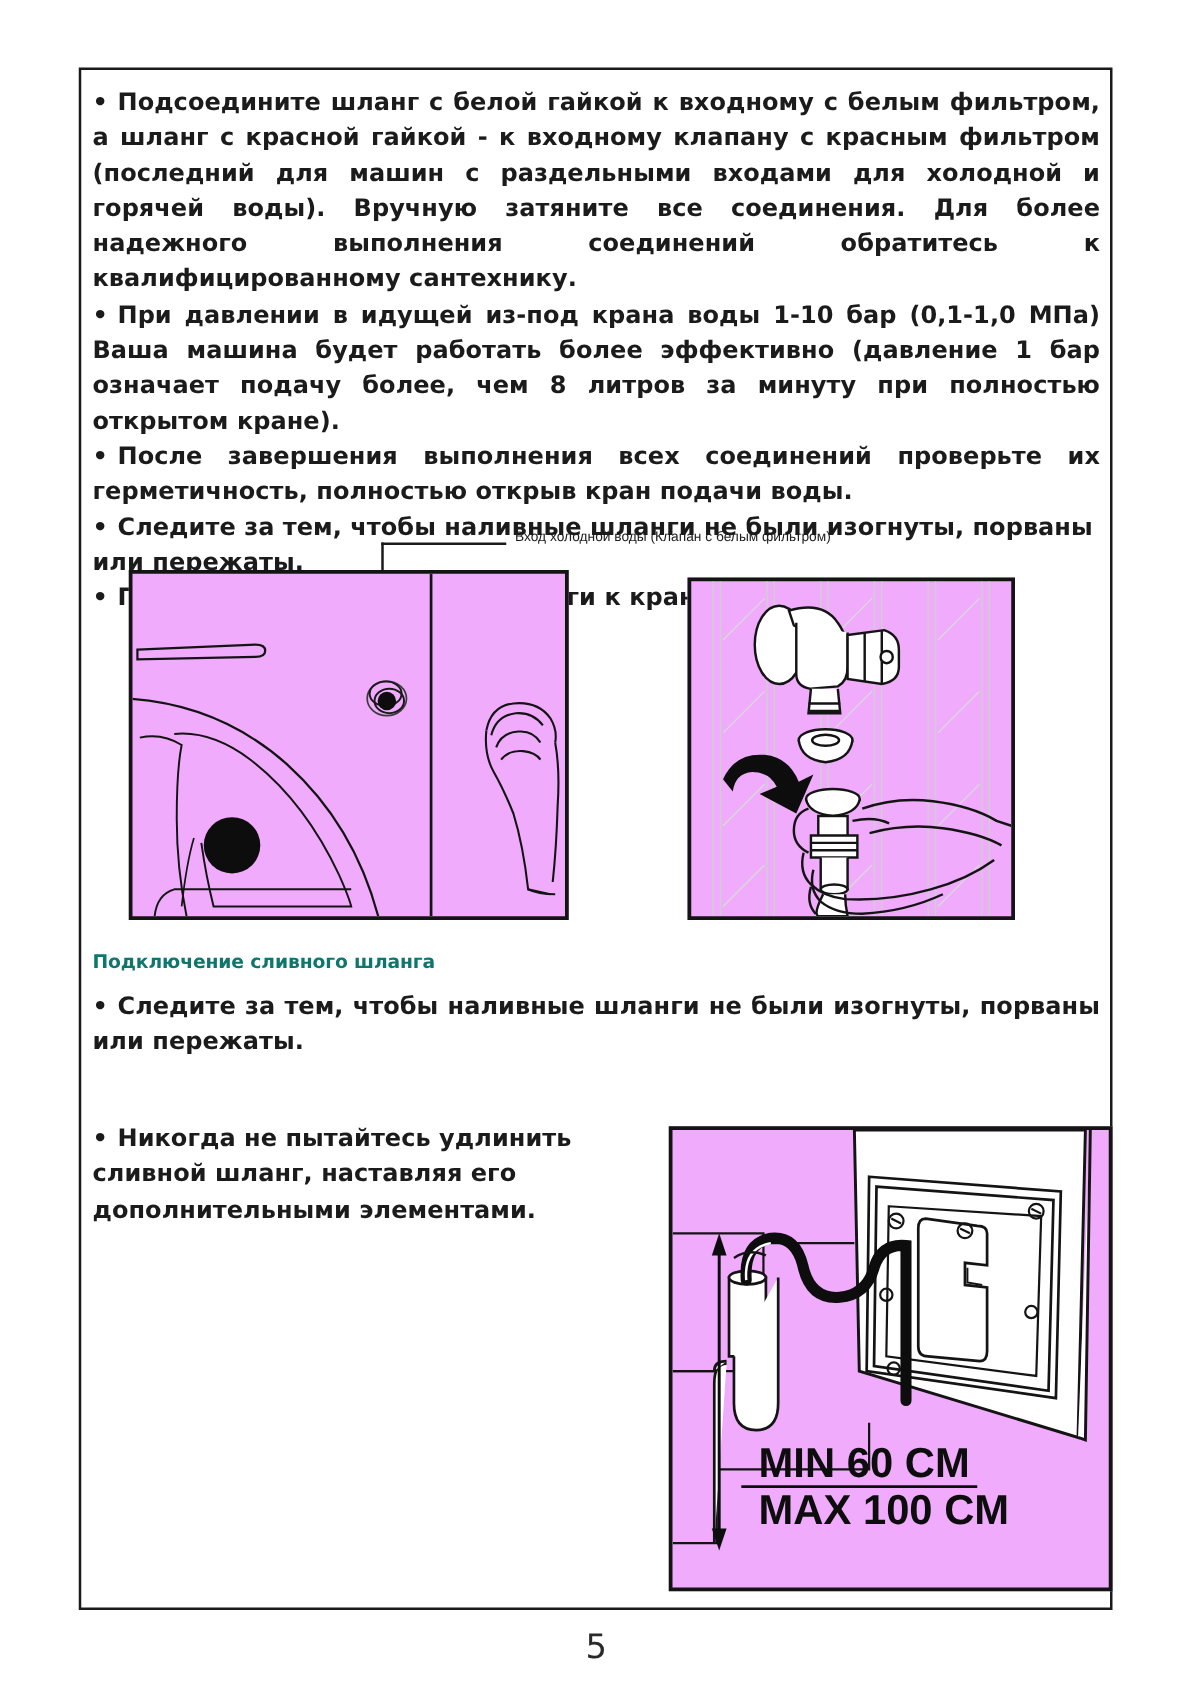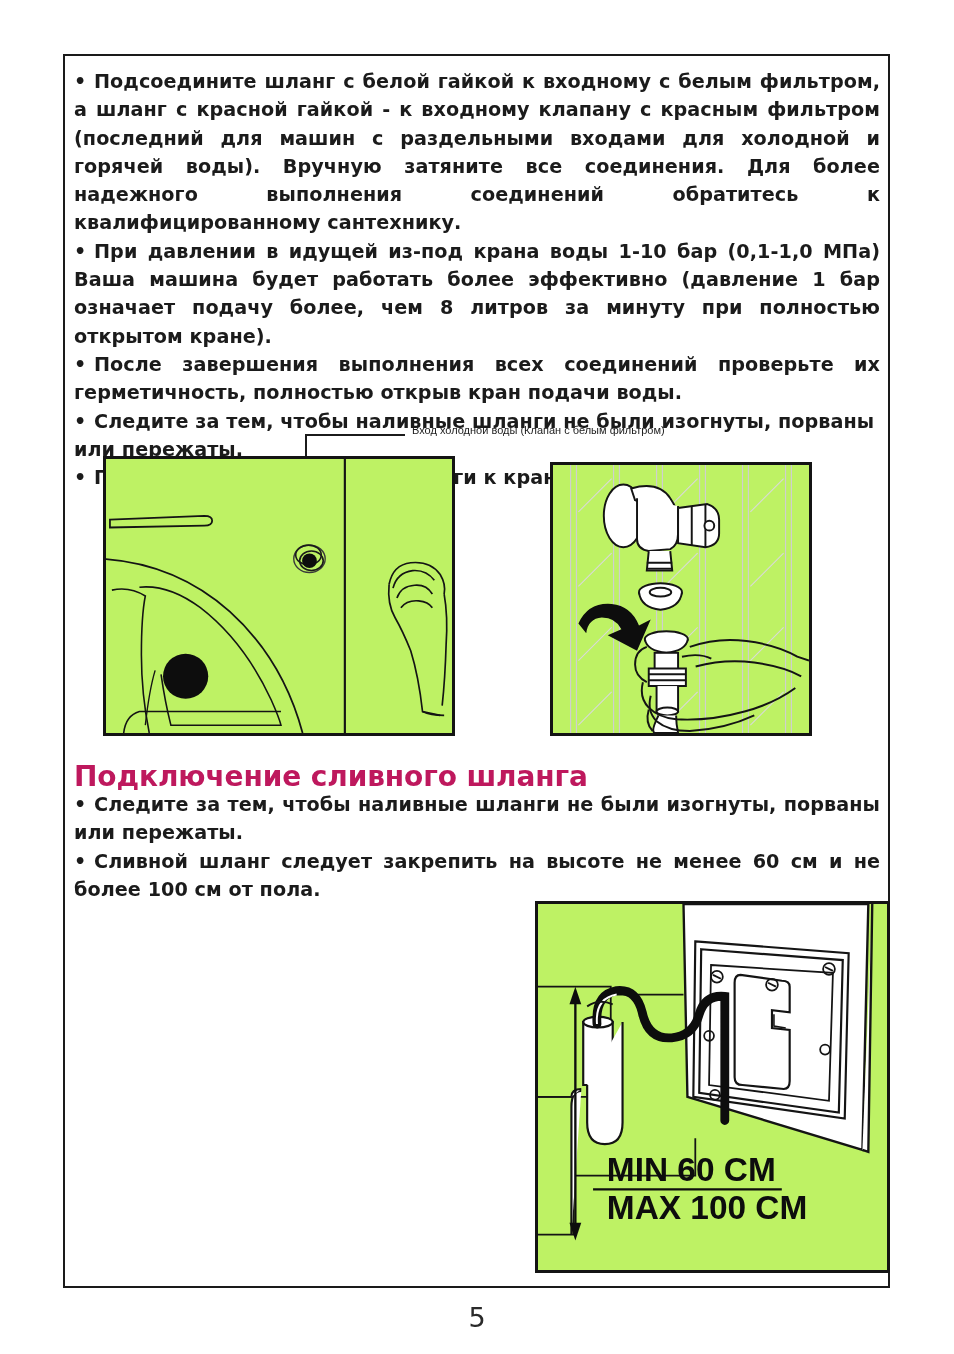--- a/index.html
+++ b/index.html
@@ -84,37 +84,37 @@
     left: 0; top: 0;
     width: 2px; height: 124px;
     background: #1b1b1b;
   }
 
   
   .fig-box {
     position: absolute;
     border: 3px solid #141414;
     box-sizing: border-box;
-    background: #bef264;
+    background: #f0abfc;
     overflow: hidden;
   }
   #fig-machine-back { left: 103px; top: 456px; width: 352px; height: 280px; }
   #fig-tap-connect  { left: 550px; top: 462px; width: 262px; height: 274px; }
   #fig-drain-height { left: 535px; top: 901px; width: 355px; height: 372px; }
 
   .fig-svg { display: block; width: 100%; height: 100%; }
 
   
   #section-heading {
     position: absolute;
     left: 74px;
     top: 760px;
-    font-size: 28px;
+    font-size: 15px;
     font-weight: bold;
-    color: #be185d;
+    color: #0f766e;
     letter-spacing: -0.1px;
   }
 
   #drain-intro {
     position: absolute;
     left: 74px;
     top: 791px;
     width: 806px;
   }
 
@@ -265,24 +265,24 @@
       <path d="M 98 250 Q 94 264 102 272"></path>
       <path d="M 132 196 Q 150 192 162 198"></path>
     </g>
   </svg>
 </div>
 
 <div id="section-heading">Подключение сливного шланга</div>
 
 <div id="drain-intro" class="body-text">
   <p class="para"><span class="bullet-dot">•</span><span>Следите за тем,  чтобы наливные шланги не были изогнуты,  порваны или пережаты.</span></p>
-  <p class="para"><span class="bullet-dot">•</span><span>Сливной шланг следует закрепить на высоте не менее 60   см и не более 100 см от пола.</span></p>
 </div>
 
 <div id="drain-left-col" class="body-text">
+  <p class="para last-justify"><span class="bullet-dot">•</span><span>Никогда не пытайтесь удлинить сливной шланг,  наставляя его дополнительными элементами.</span></p>
 </div>
 
 <div id="fig-drain-height" class="fig-box">
   <svg class="fig-svg" viewBox="0 0 355 372" preserveAspectRatio="none">
 
     <g fill="#ffffff" stroke="#141414" stroke-width="2.4">
       <path d="M 148 0 L 152 196 L 330 250 L 336 0 Z"></path>
       <path d="M 330 250 L 336 252 L 340 0"></path>
     </g>
 

